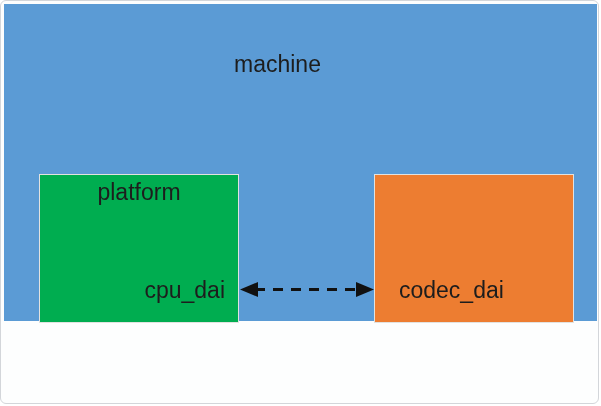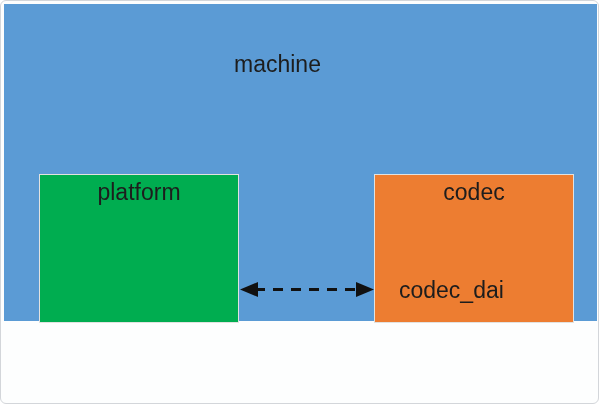--- a/index.html
+++ b/index.html
@@ -87,24 +87,24 @@
 
 <div id="screen">
   <div class="frame">
 
     <div class="machine-rect" style="background-color: rgb(91, 155, 213);">
 
       <span class="diagram-label machine-label">machine</span>
 
       <div class="block platform-block" style="background-color: rgb(0, 173, 80);">
         <span class="block-title">platform</span>
+        <span class="dai-label cpu-dai">cpu_dai</span>
       </div>
 
       <div class="block codec-block" style="background-color: rgb(237, 125, 49);">
-        <span class="block-title">codec</span>
         <span class="dai-label codec-dai">codec_dai</span>
       </div>
 
       <svg class="link-arrow" viewBox="0 0 134 23">
         <line x1="15" y1="11.5" x2="119" y2="11.5" stroke-width="3" stroke-dasharray="10 8" stroke="#111111"></line>
         <polygon points="0,11.5 18,4 18,19" fill="#111111"></polygon>
         <polygon points="134,11.5 116,4 116,19" fill="#111111"></polygon>
       </svg>
 
     </div>

